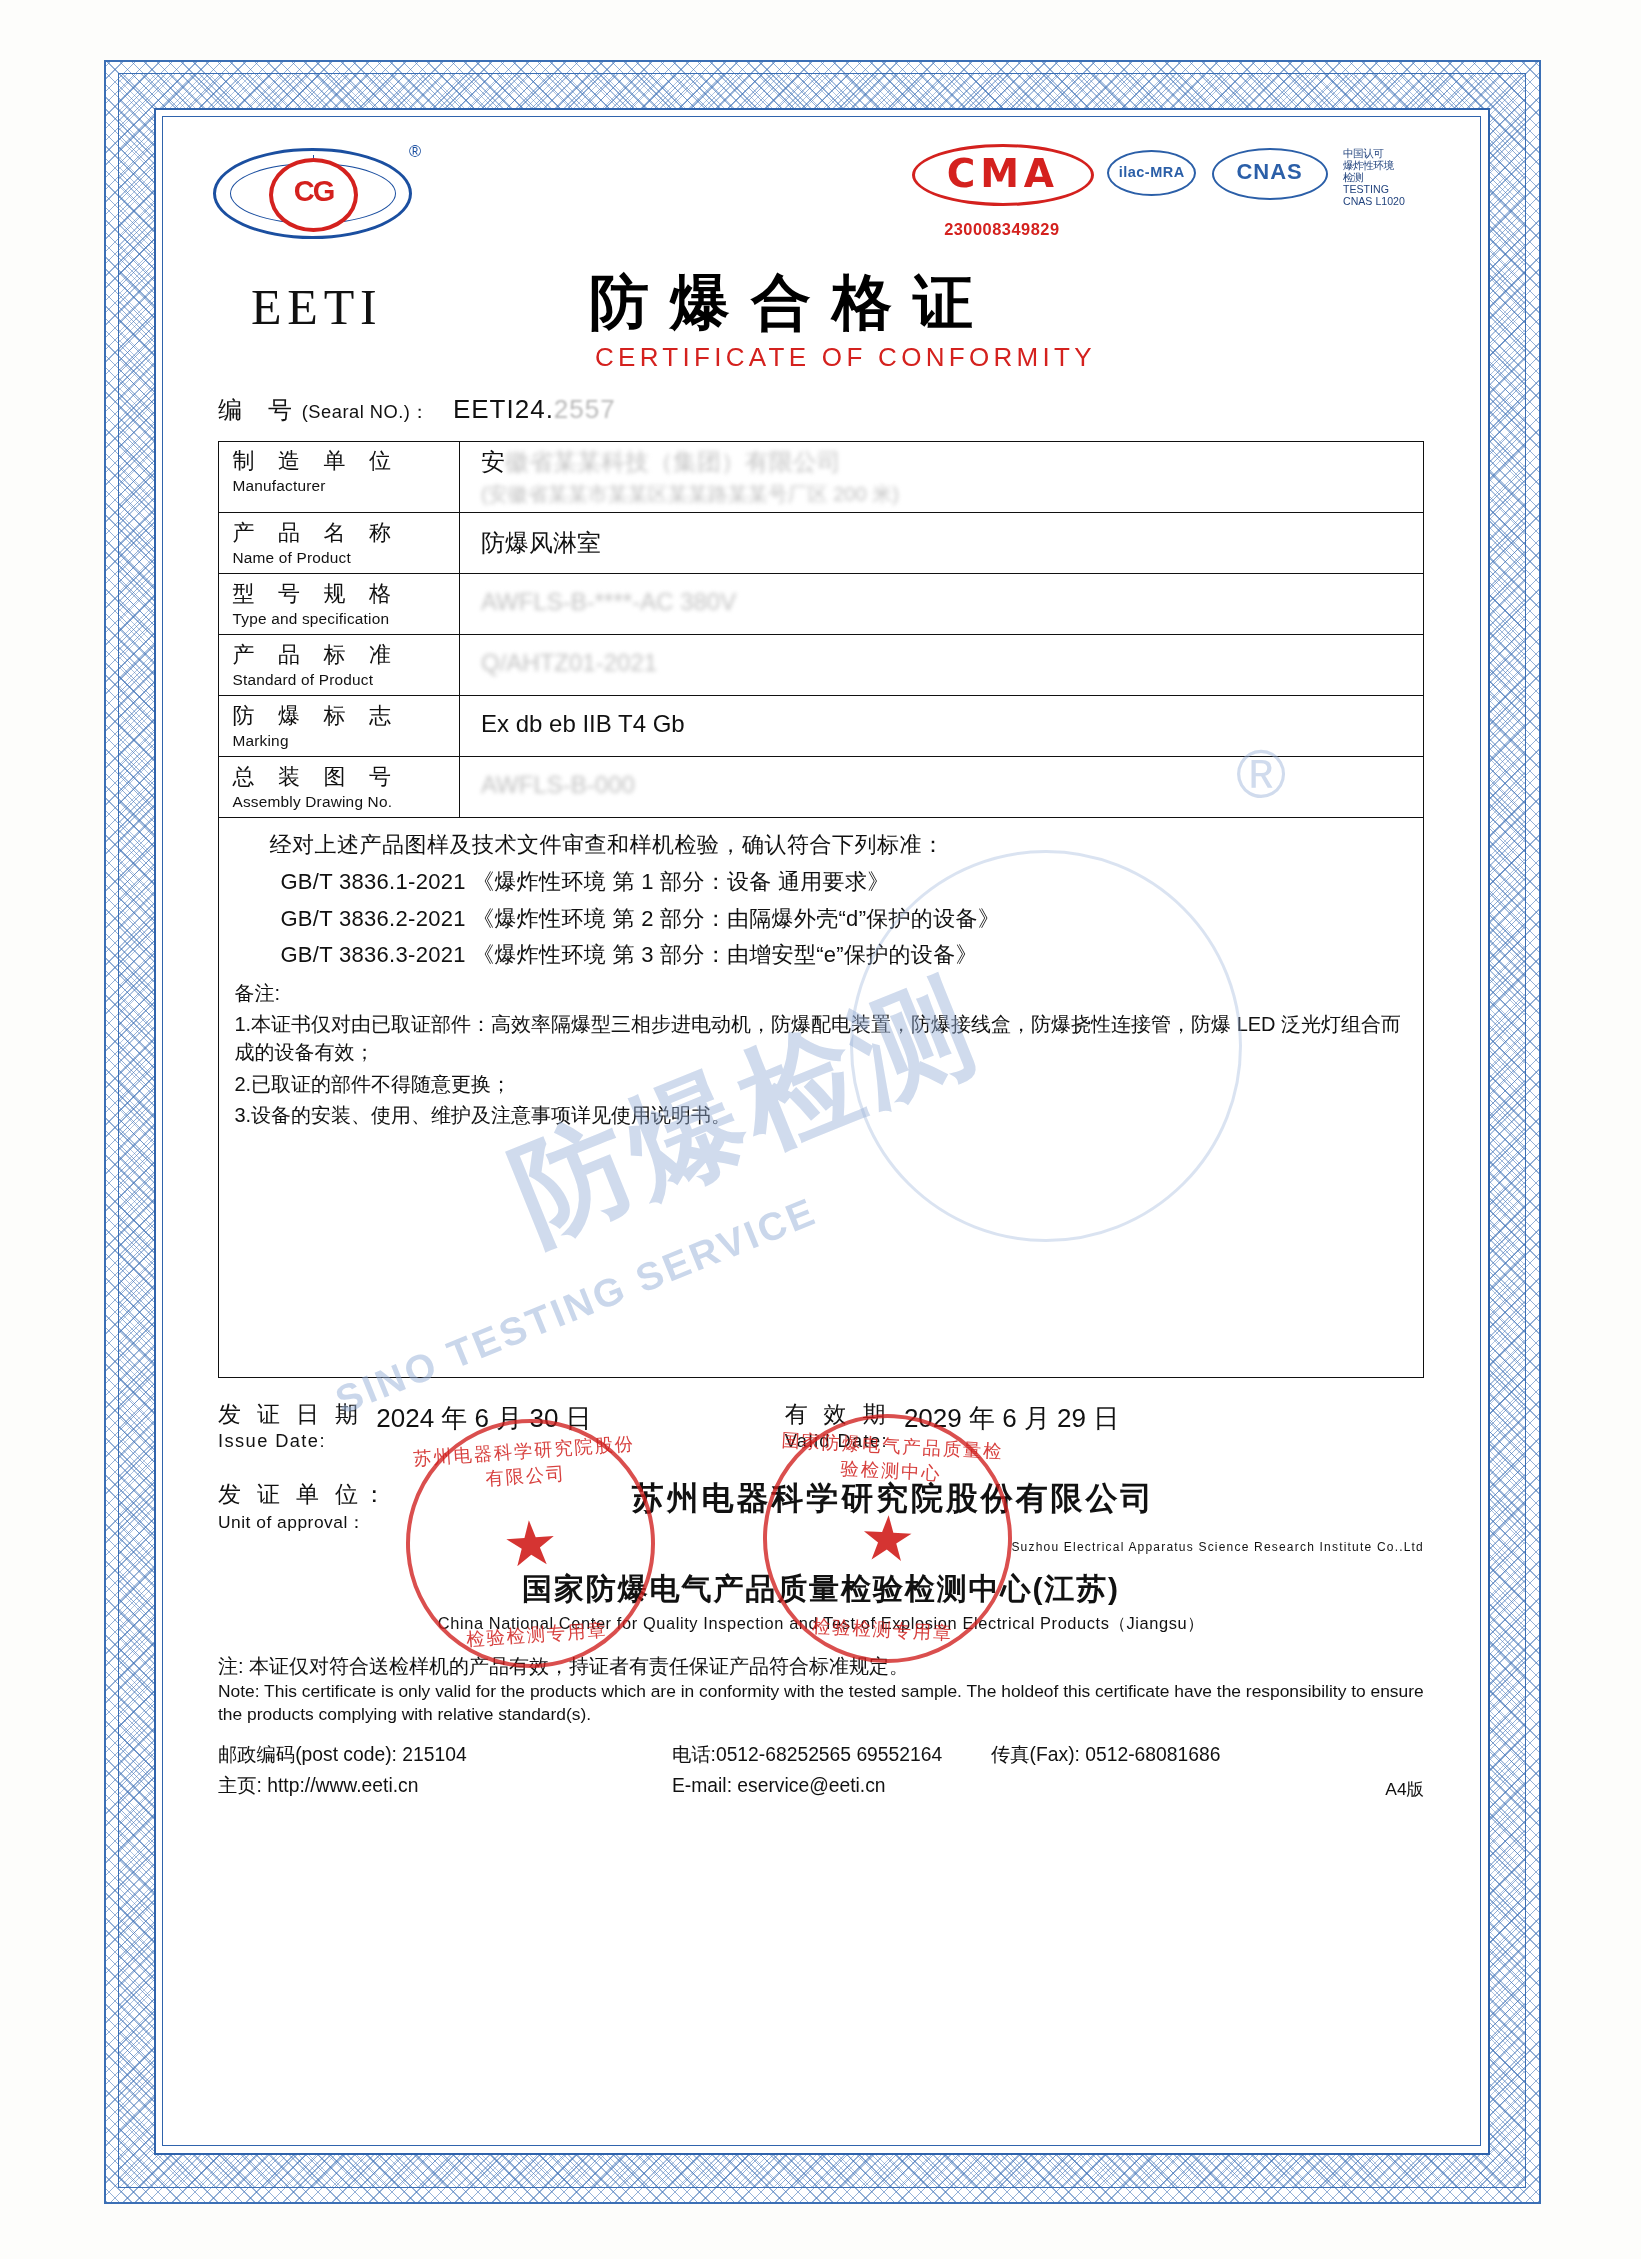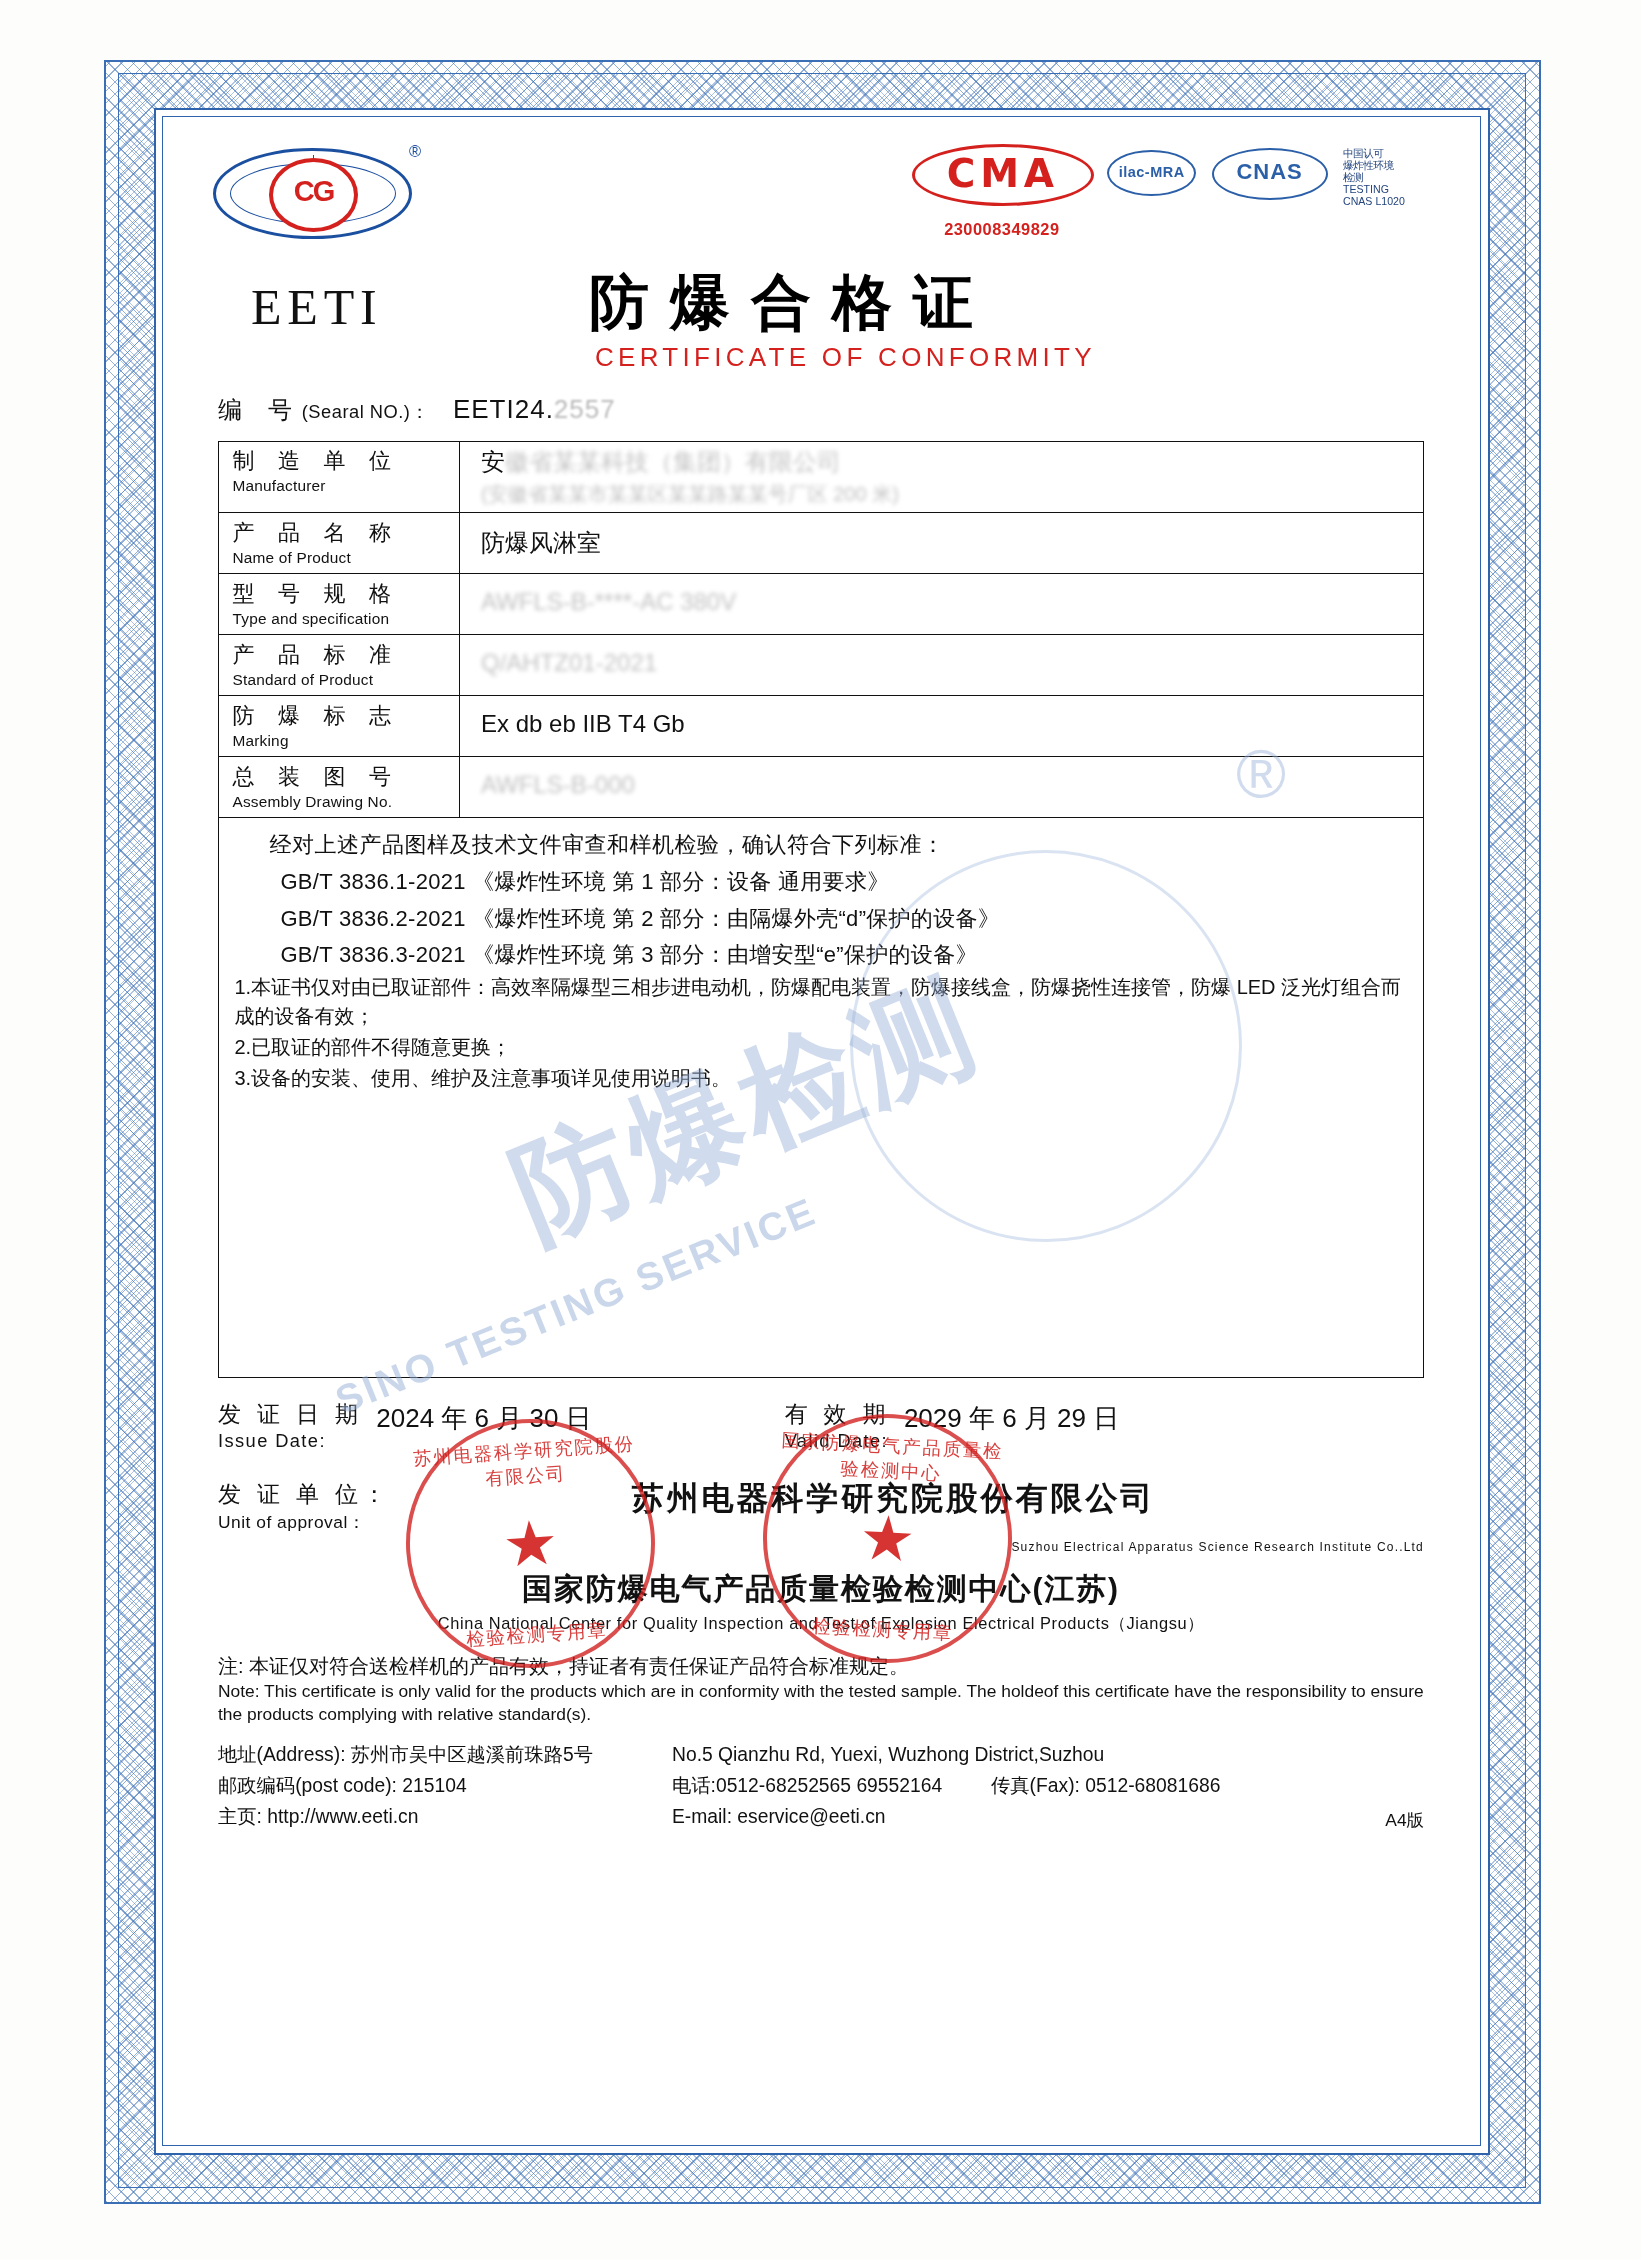--- a/index.html
+++ b/index.html
@@ -663,20 +663,21 @@
           <span class="blur">AWFLS-B-000</span>
         </div>
       </div>
     </div>
 
     <div class="statement">
       <div class="st-lead">经对上述产品图样及技术文件审查和样机检验，确认符合下列标准：</div>
       <div class="st-std">GB/T 3836.1-2021 《爆炸性环境 第 1 部分：设备 通用要求》</div>
       <div class="st-std">GB/T 3836.2-2021 《爆炸性环境 第 2 部分：由隔爆外壳“d”保护的设备》</div>
       <div class="st-std">GB/T 3836.3-2021 《爆炸性环境 第 3 部分：由增安型“e”保护的设备》</div>
+      <div class="st-note-title">备注:</div>
       <div class="st-note">1.本证书仅对由已取证部件：高效率隔爆型三相步进电动机，防爆配电装置，防爆接线盒，防爆挠性连接管，防爆 LED 泛光灯组合而成的设备有效；</div>
       <div class="st-note">2.已取证的部件不得随意更换；</div>
       <div class="st-note">3.设备的安装、使用、维护及注意事项详见使用说明书。</div>
     </div>
 
     <div class="dates">
       <div class="date-block">
         <div class="date-lbl">
           <div class="cn">发 证 日 期</div>
           <div class="en">Issue Date:</div>
@@ -702,24 +703,20 @@
       <div class="center2-cn">国家防爆电气产品质量检验检测中心(江苏)</div>
       <div class="center2-en">China National Center for Quality Inspection and Test of Explosion Electrical Products（Jiangsu）</div>
     </div>
 
     <div class="footnote">
       <div>注: 本证仅对符合送检样机的产品有效，持证者有责任保证产品符合标准规定。</div>
       <div class="en">Note: This certificate is only valid for the products which are in conformity with the tested sample. The holdeof this certificate have the responsibility to ensure the products complying with relative standard(s).</div>
     </div>
 
     <div class="contact">
-      <div class="row2">
-        <div class="c-a">地址(Address): 苏州市吴中区越溪前珠路5号</div>
-        <div>No.5 Qianzhu Rd, Yuexi, Wuzhong District,Suzhou</div>
-      </div>
       <div class="row2">
         <div class="c-a">邮政编码(post code): 215104</div>
         <div class="c-b">电话:0512-68252565  69552164</div>
         <div>传真(Fax): 0512-68081686</div>
       </div>
       <div class="row2">
         <div class="c-a">主页: http://www.eeti.cn</div>
         <div>E-mail: eservice@eeti.cn</div>
       </div>
       <div class="a4">A4版</div>

